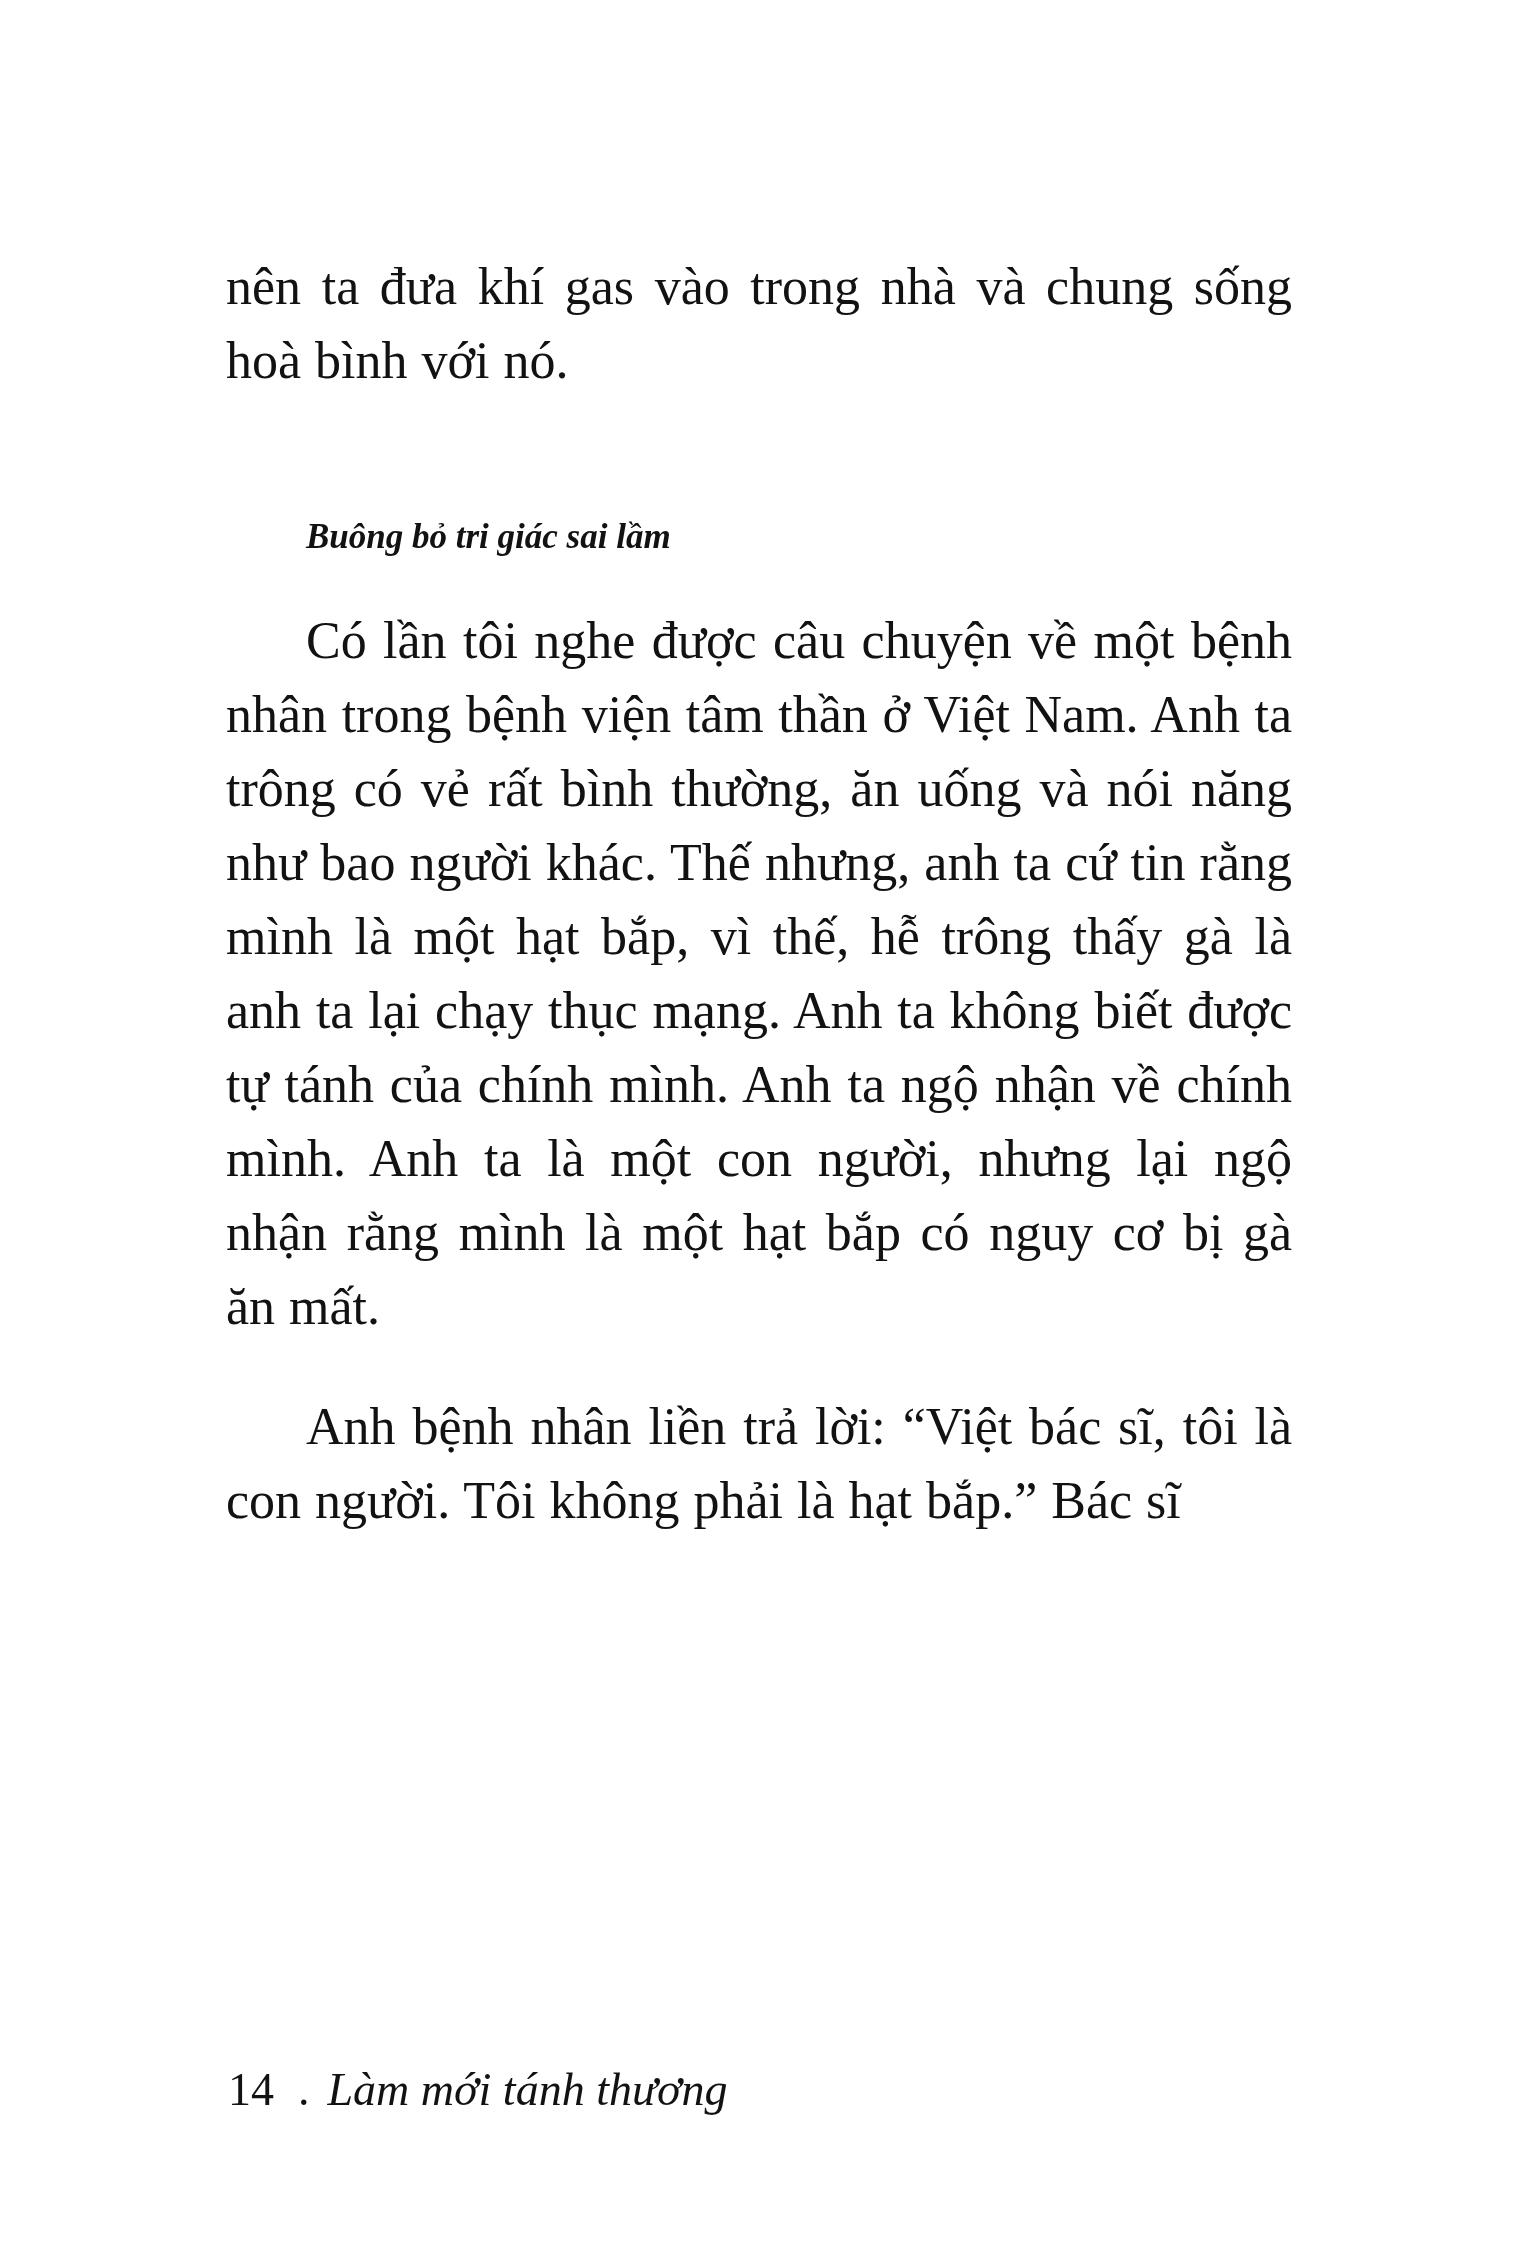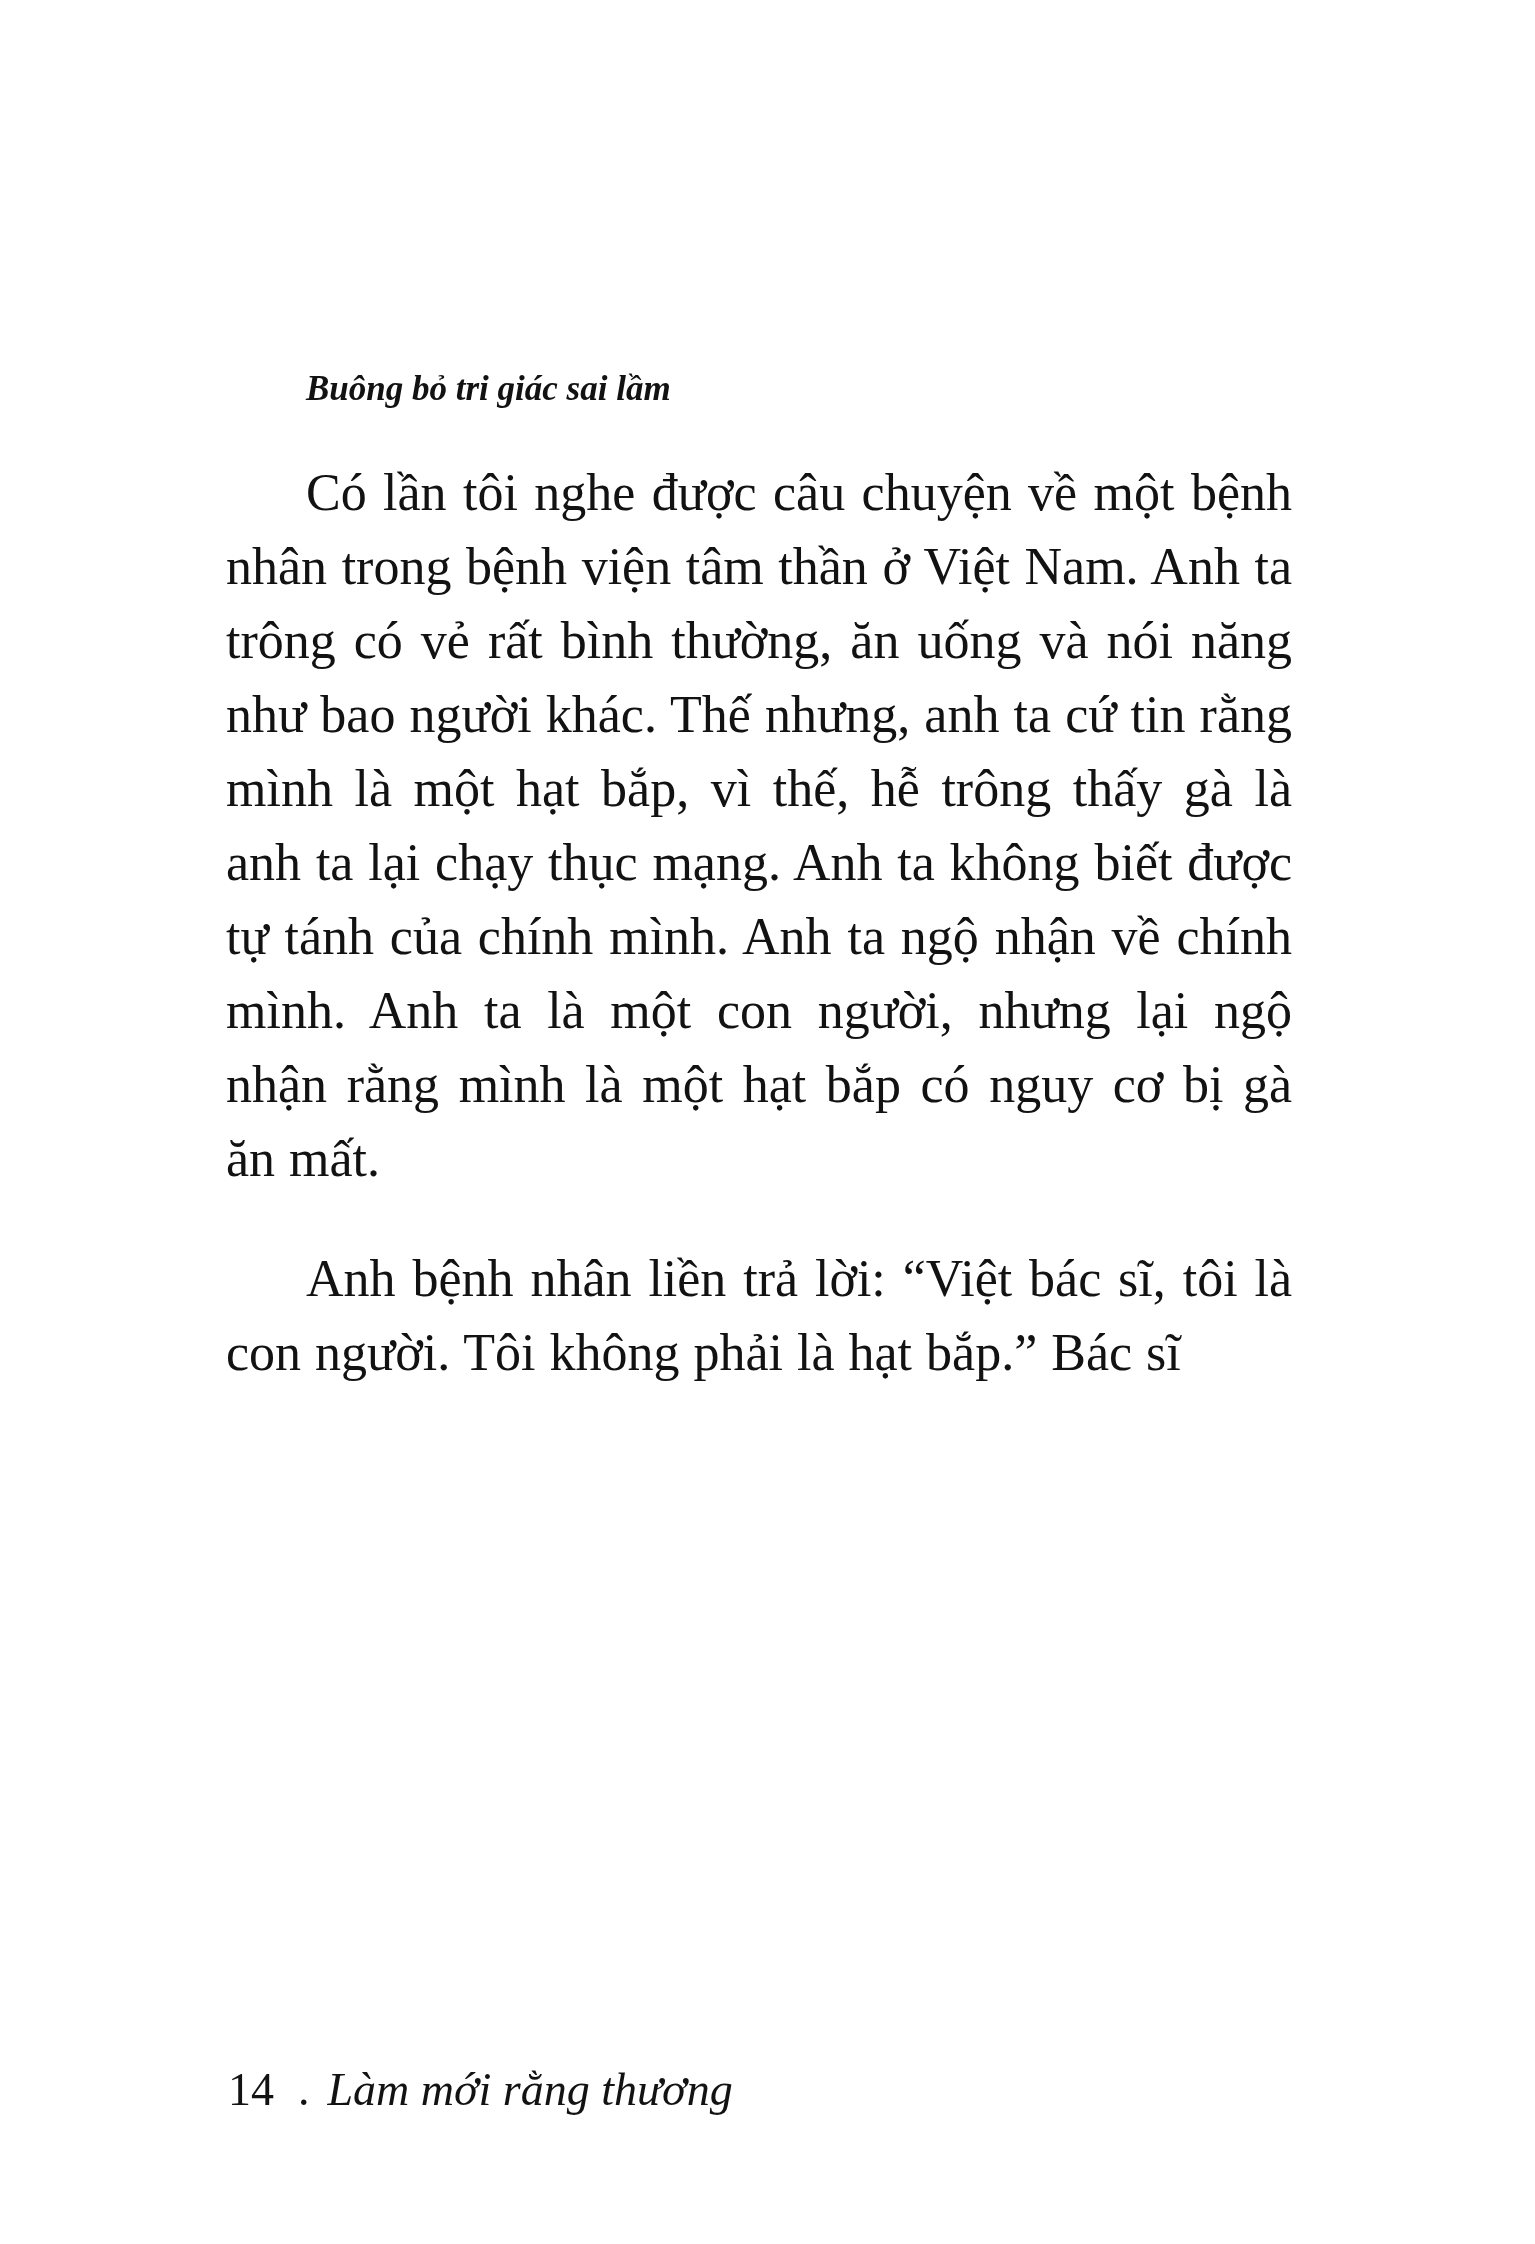--- a/index.html
+++ b/index.html
@@ -65,27 +65,28 @@
     font-style: italic;
   }
 </style>
 </head>
 <body>
 
 <div class="page">
 
   <div class="text-column">
 
+    <p class="body-par continuation">nên ta đưa khí gas vào trong nhà và chung sống hoà bình với nó.</p>
 
     <h2 class="section-heading">Buông bỏ tri giác sai lầm</h2>
 
     <p class="body-par indented">Có lần tôi nghe được câu chuyện về một bệnh nhân trong bệnh viện tâm thần ở Việt Nam. Anh ta trông có vẻ rất bình thường, ăn uống và nói năng như bao người khác. Thế nhưng, anh ta cứ tin rằng mình là một hạt bắp, vì thế, hễ trông thấy gà là anh ta lại chạy thục mạng. Anh ta không biết được tự tánh của chính mình. Anh ta ngộ nhận về chính mình. Anh ta là một con người, nhưng lại ngộ nhận rằng mình là một hạt bắp có nguy cơ bị gà ăn mất.</p>
 
 
     <p class="body-par indented">Anh bệnh nhân liền trả lời: “Việt bác sĩ, tôi là con người. Tôi không phải là hạt bắp.” Bác sĩ</p>
 
   </div>
 
   <div class="page-footer">
-    <span>14</span><span class="footer-sep">.</span><span class="footer-title">Làm mới rằng thương</span>
+    <span>14</span><span class="footer-sep">.</span><span class="footer-title">Làm mới tánh thương</span>
   </div>
 
 </div>
 
 </body></html>

